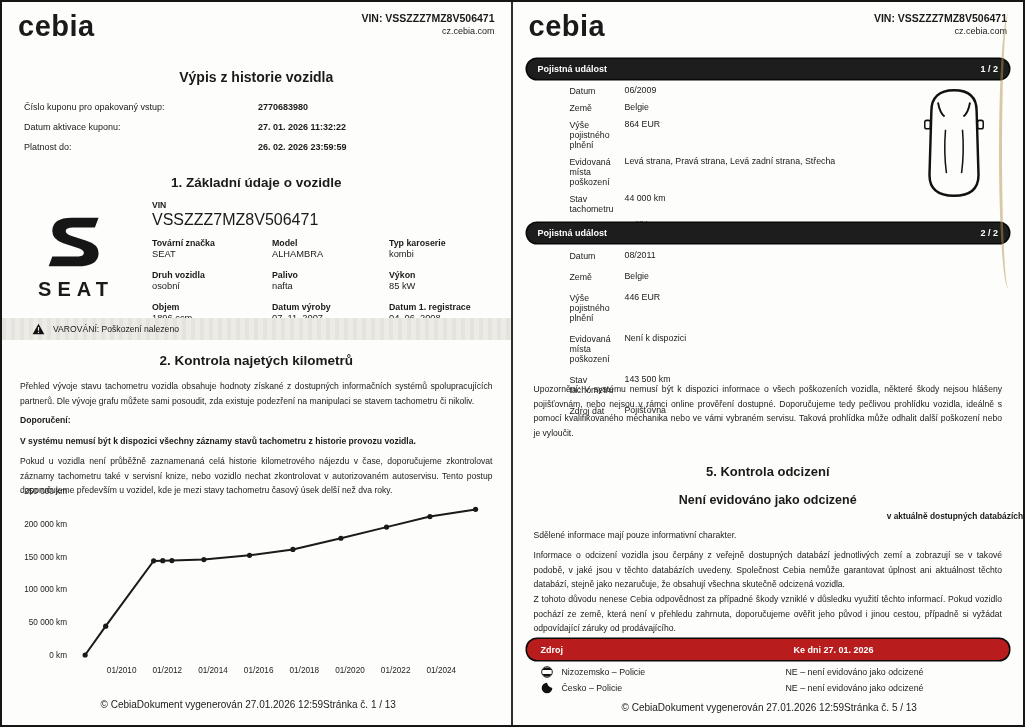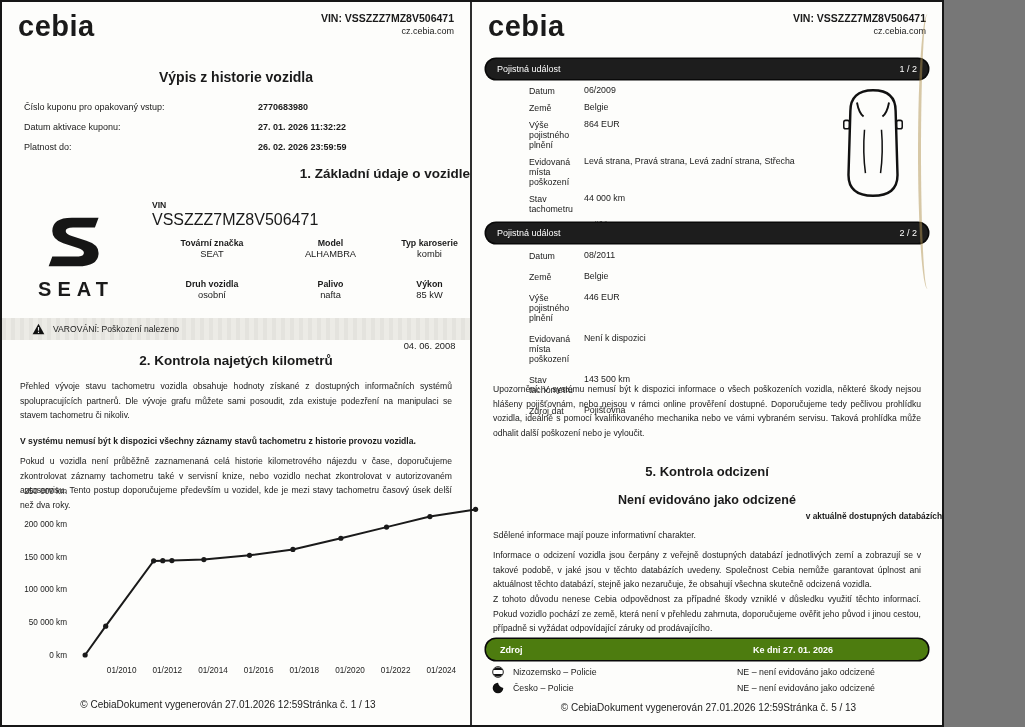--- a/index.html
+++ b/index.html
@@ -1,16 +1,16 @@
 <!DOCTYPE html>
 <html><head>
 <meta charset="utf-8">
 <style>
   html,body{margin:0;padding:0;background:#777;}
-  .sheet{position:relative;width:944px;height:727px;box-sizing:border-box;
+  .sheet{position:relative;width:1025px;height:727px;box-sizing:border-box;
     background:#fdfdfb;border:2px solid #161616;display:flex;overflow:hidden;
     font-family:"Liberation Sans",sans-serif;color:#1a1a1a;}
   .page{position:relative;width:50%;height:100%;box-sizing:border-box;}
   .page--left{border-right:2px solid #2e2e2e;}
   .abs{position:absolute;left:0;right:0;}
   
   .page-head{top:6px;display:flex;justify-content:space-between;align-items:flex-start;padding:4px 16px 0 16px;}
   .brand{font-size:29px;font-weight:700;letter-spacing:.5px;line-height:1;}
   .vin-block{text-align:right;line-height:1.3;}
   .vin-line{font-size:10.5px;font-weight:700;}
@@ -21,44 +21,44 @@
   .label{font-weight:700;}
   
   .coupon-row{display:grid;grid-template-columns:234px 1fr;padding-left:22px;height:20px;align-items:center;font-size:9px;}
   .coupon-row .val{font-weight:700;}
   
   .seat{position:absolute;left:12px;top:14px;width:118px;text-align:center;}
   .seat-word{font-weight:700;font-size:20px;letter-spacing:6px;margin-top:4px;margin-left:6px;}
   .s1-data{margin-left:150px;}
   .vin-lbl{font-size:8.6px;font-weight:700;}
   .vin-val{font-size:16px;margin:1px 0 9px 0;}
-  .s1-grid{display:grid;grid-template-columns:120px 117px 1fr;row-gap:20px;text-align:center;}
+  .s1-grid{display:grid;grid-template-columns:120px 117px 1fr;row-gap:11px;}
   .cell .label{font-size:8.8px;}
   .cell .value{font-size:9.3px;margin-top:1px;}
   .warn-strip{height:22px;background:#ecebe6;display:flex;align-items:center;gap:8px;padding-left:30px;
     background-image:repeating-linear-gradient(90deg,rgba(0,0,0,.035) 0 4px,transparent 4px 9px);}
   .warn-strip span{font-size:8.6px;}
   
   .tick{font:8.2px "Liberation Sans",sans-serif;fill:#222;}
   
   .page-foot{display:flex;justify-content:center;font-size:10px;}
   
   .bar{margin:0 14px;height:20px;border-radius:10px;background:#1d1d1d;box-shadow:0 0 0 1.5px #090909;
-    display:flex;align-items:center;justify-content:space-between;padding:0 11px;color:#fff;font-size:9px;font-weight:400;}
+    display:flex;align-items:center;justify-content:space-between;padding:0 11px;color:#fff;font-size:9px;font-weight:700;}
   .evt-rows{padding-left:21px;display:grid;grid-template-columns:91px 295px;font-size:8.8px;row-gap:6px;align-content:start;}
   .evt-rows .lab{padding-top:1px;padding-left:36px;}
   .evt-rows .val{}
   .car-wrap{position:absolute;right:36px;top:84px;}
   
   .s5-title{text-align:center;font-weight:700;font-size:13px;}
   .s5-sub{text-align:right;font-weight:700;font-size:8.4px;margin-top:3px;}
   
-  .src-bar{margin:0 14px;height:21px;border-radius:10px;background:#4d7c0f;box-shadow:0 0 0 1.5px #090909;
+  .src-bar{margin:0 14px;height:21px;border-radius:10px;background:#b91c1c;box-shadow:0 0 0 1.5px #090909;
     display:grid;grid-template-columns:253px 1fr;align-items:center;padding:0 14px;color:#fff;font-size:9px;font-weight:700;}
-  .src-row{display:grid;grid-template-columns:253px 1fr;padding:0 12px;height:16px;align-items:center;font-size:8.8px;}
+  .src-row{display:grid;grid-template-columns:253px 1fr;padding:0 20px;height:16px;align-items:center;font-size:8.8px;}
   .src-country{display:flex;align-items:center;gap:9px;padding-left:8px;}
   .scan-artifact{position:absolute;right:5px;top:12px;width:16px;height:275px;
     border-left:3px solid rgba(178,148,82,.5);border-radius:50%/50%;}
 </style>
 </head>
 <body>
 
 <div class="sheet">
 
   <div class="page page--left">
@@ -81,21 +81,21 @@
       <div class="coupon-row">
         <span>Datum aktivace kuponu:</span>
         <span class="val">27. 01. 2026 11:32:22</span>
       </div>
       <div class="coupon-row">
         <span>Platnost do:</span>
         <span class="val">26. 02. 2026 23:59:59</span>
       </div>
     </div>
 
-    <div class="abs h-center" style="top:164px;text-align:right;">1. Základní údaje o vozidle</div>
+    <div class="abs h-center" style="top:173px;">1. Základní údaje o vozidle</div>
 
     <div class="abs" style="top:198px;height:116px;">
       <div class="seat">
         <svg viewBox="0 0 100 92" width="66" height="56">
           <path fill="#161616" d="M16,28 Q16,6 48,6 L92,6 L86,22 L50,22 Q38,22 38,28 Q38,33 48,36 L72,44 Q92,50 92,64 Q92,86 58,86 L10,86 L16,70 L54,70 Q68,70 68,64 Q68,59 58,56 L34,48 Q16,42 16,28 Z"></path>
         </svg>
         <div class="seat-word">SEAT</div>
       </div>
       <div class="s1-data">
         <div class="vin-lbl">VIN</div>
@@ -146,20 +146,21 @@
         <path d="M10,1 19,17 1,17 Z" fill="#111"></path>
         <rect x="9.1" y="6" width="1.8" height="5.6" fill="#eee"></rect>
         <rect x="9.1" y="13.2" width="1.8" height="2" fill="#eee"></rect>
       </svg>
       <span>VAROVÁNÍ: Poškození nalezeno</span>
     </div>
 
     <div class="abs h-center" style="top:351px;">2. Kontrola najetých kilometrů</div>
 
     <div class="abs para" style="top:377px;">Přehled vývoje stavu tachometru vozidla obsahuje hodnoty získané z dostupných informačních systémů spolupracujících partnerů. Dle vývoje grafu můžete sami posoudit, zda existuje podezření na manipulaci se stavem tachometru či nikoliv.</div>
+    <div class="abs para label" style="top:411px;">Doporučení:</div>
     <div class="abs para" style="top:432px;font-weight:bold;">V systému nemusí být k dispozici všechny záznamy stavů tachometru z historie provozu vozidla.</div>
     <div class="abs para" style="top:452px;">Pokud u vozidla není průběžně zaznamenaná celá historie kilometrového nájezdu v čase, doporučujeme zkontrolovat záznamy tachometru také v servisní knize, nebo vozidlo nechat zkontrolovat v autorizovaném autoservisu. Tento postup doporučujeme především u vozidel, kde je mezi stavy tachometru časový úsek delší než dva roky.</div>
 
     <div class="abs" style="top:479px;left:4px;">
       <svg id="mileage-chart" viewBox="0 0 495 202" width="495" height="202">
           <text x="61" y="177" text-anchor="end" class="tick">0 km</text>
           <text x="61" y="144.2" text-anchor="end" class="tick">50 000 km</text>
           <text x="61" y="111.39999999999999" text-anchor="end" class="tick">100 000 km</text>
           <text x="61" y="78.60000000000001" text-anchor="end" class="tick">150 000 km</text>
           <text x="61" y="45.79999999999998" text-anchor="end" class="tick">200 000 km</text>

